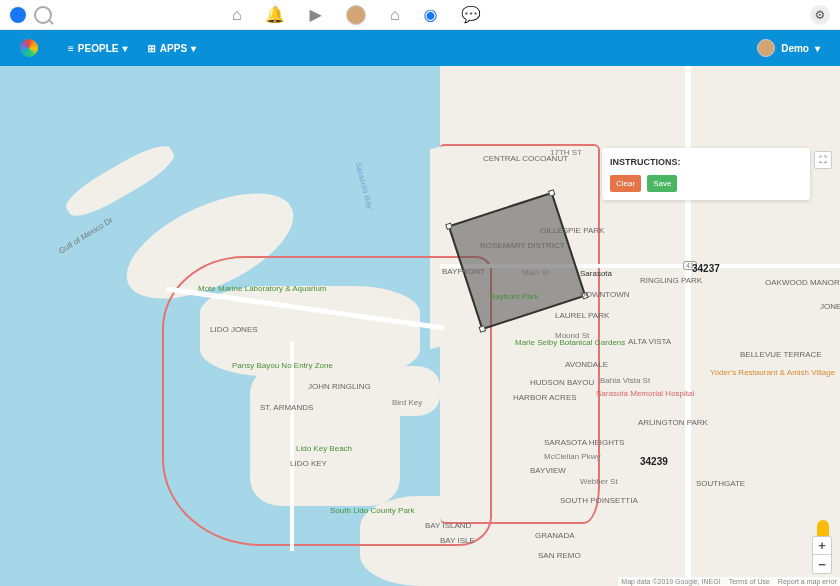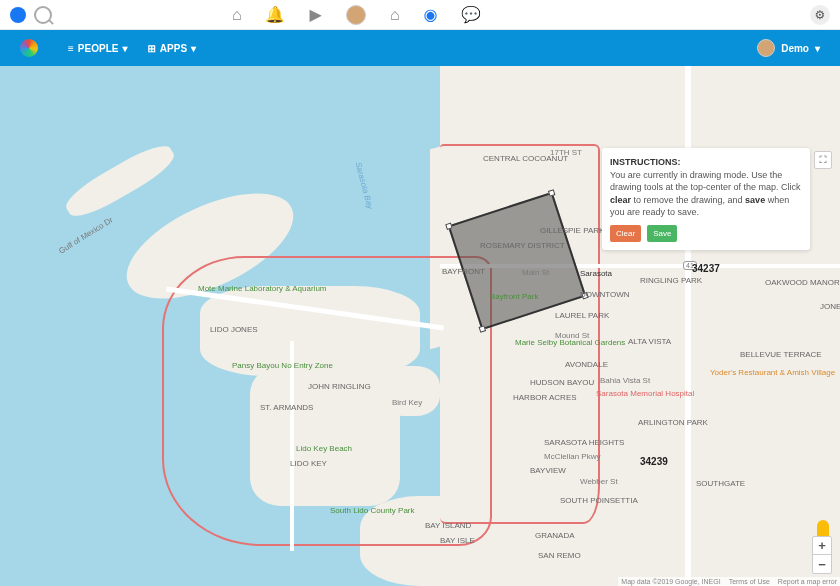--- a/index.html
+++ b/index.html
@@ -154,23 +154,20 @@
   <span class="lbl" style="left:544px;top:386px">McClellan Pkwy</span>
   <span class="lbl" style="left:683px;top:195px;background:#fff;border:1px solid #999;padding:0 2px;border-radius:3px;font-size:7px">41</span>
 
   <span class="zip" style="left:692px;top:197px">34237</span>
   <span class="zip" style="left:640px;top:390px">34239</span>
 
   <div class="fs">⛶</div>
 
   <div class="panel">
     <b>INSTRUCTIONS:</b><br>
-    <span>
-      <span>You are currently in drawing mode. Use the drawing tools at the top-center of the map. Click </span><b>clear</b><span> to remove the drawing, and </span><b>save</b><span> when you are ready to save.</span>
-    </span>
     <div class="brow">
       <button class="btn bo">Clear</button>
       <button class="btn bg">Save</button>
     </div>
   </div>
 
   <div class="peg"></div>
   <div class="zc">
     <div>+</div>
     <div>−</div>

